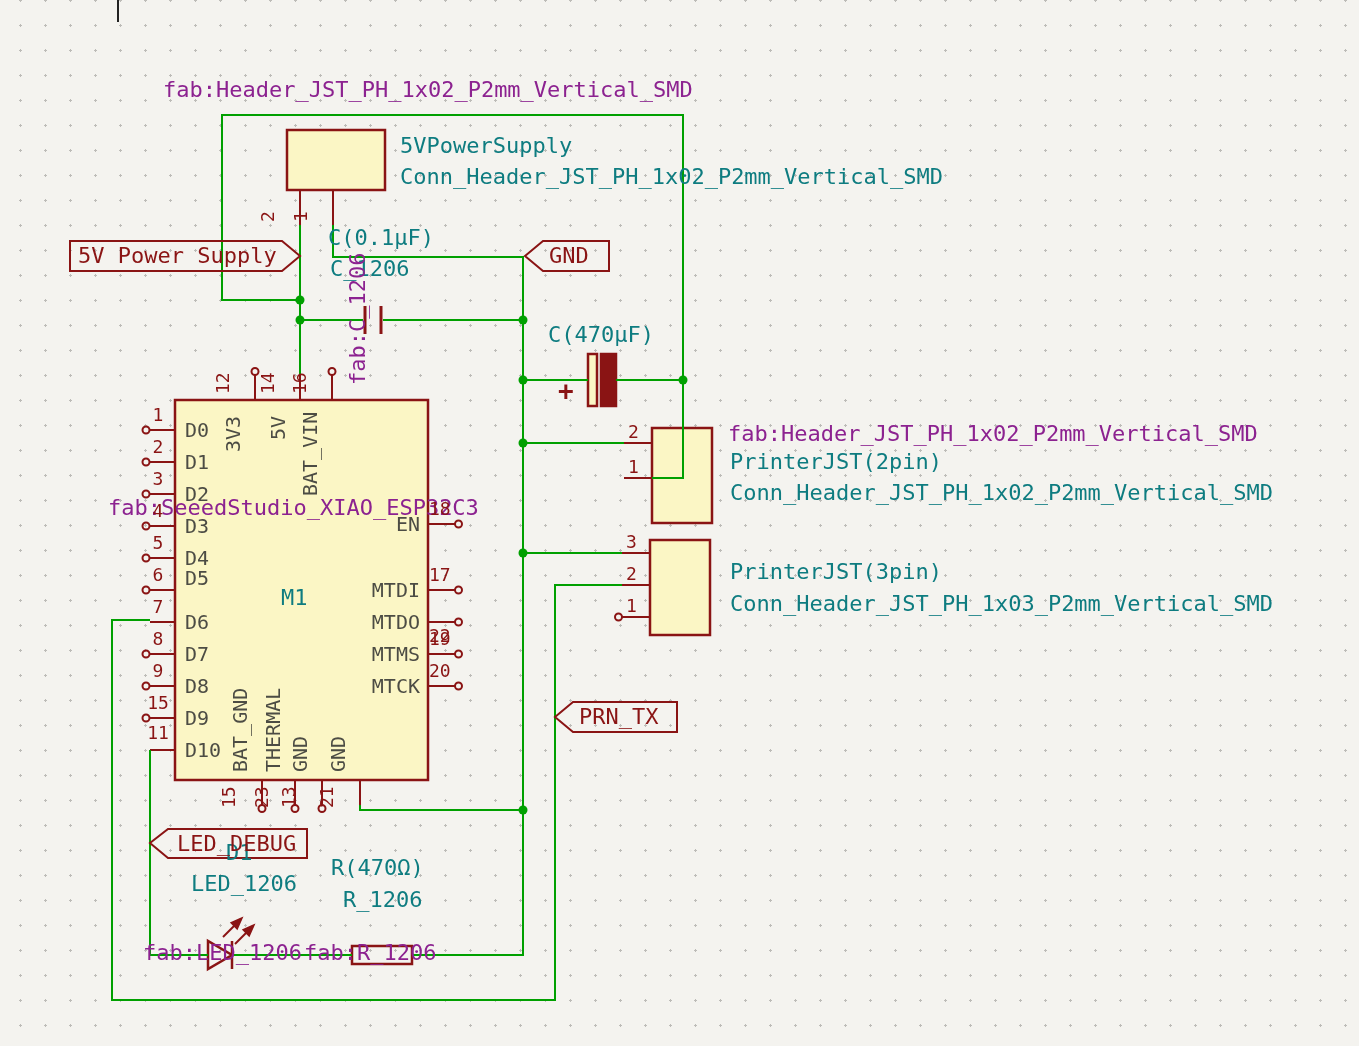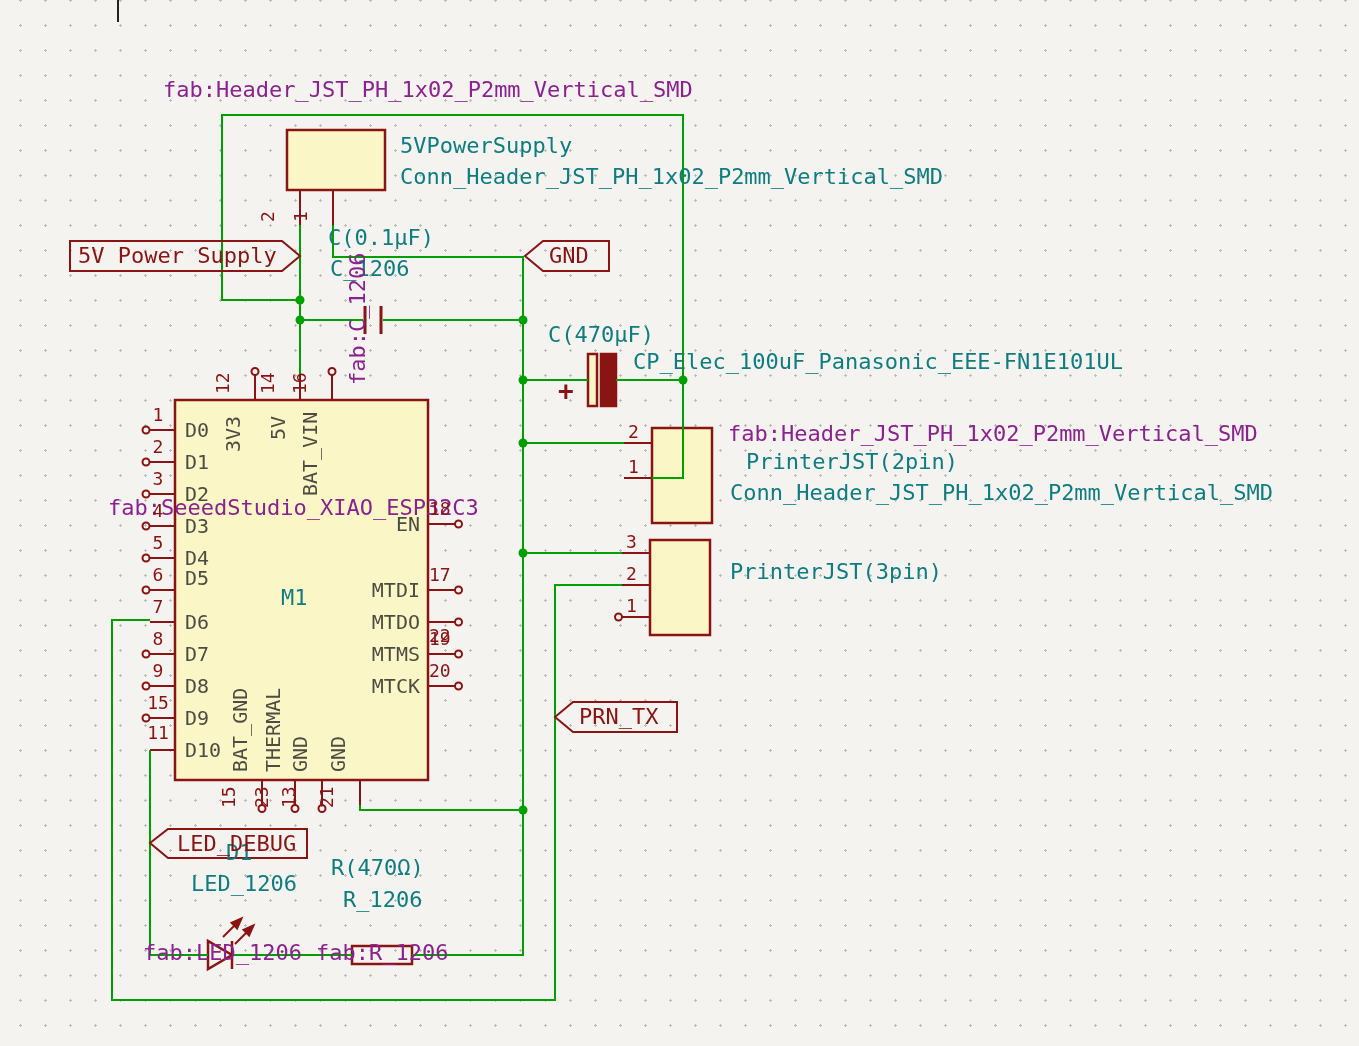--- a/index.html
+++ b/index.html
@@ -159,30 +159,30 @@
   <div class="t fs22 teal" style="left:400px;top:134px">5VPowerSupply</div>
   <div class="t fs22 teal" style="left:400px;top:165px">Conn_Header_JST_PH_1x02_P2mm_Vertical_SMD</div>
   <div class="t fs18 red vert" style="left:278px;top:202px">2</div>
   <div class="t fs18 red vert" style="left:311px;top:202px">1</div>
 
   <div class="t fs22 teal" style="left:328px;top:226px">C(0.1µF)</div>
   <div class="t fs22 teal" style="left:330px;top:257px">C_1206</div>
   <div class="t fs22 purple vert" style="left:370px;top:361px">fab:C_1206</div>
 
   <div class="t fs22 teal" style="left:548px;top:323px">C(470µF)</div>
-  <div class="t fs22 teal" style="left:633px;top:350px">CP_Elec_100uF_Panasonic_EEE-FN1E101UL</div>
   <div class="t fs26 red" style="left:558px;top:378px">+</div>
 
   <div class="t fs22 purple" style="left:728px;top:422px">fab:Header_JST_PH_1x02_P2mm_Vertical_SMD</div>
-  <div class="t fs22 teal" style="left:746px;top:450px">PrinterJST(2pin)</div>
+  <div class="t fs22 teal" style="left:730px;top:450px">PrinterJST(2pin)</div>
   <div class="t fs22 teal" style="left:730px;top:481px">Conn_Header_JST_PH_1x02_P2mm_Vertical_SMD</div>
   <div class="t fs18 red" style="left:628px;top:422px">2</div>
   <div class="t fs18 red" style="left:628px;top:457px">1</div>
 
   <div class="t fs22 teal" style="left:730px;top:560px">PrinterJST(3pin)</div>
+  <div class="t fs22 teal" style="left:730px;top:592px">Conn_Header_JST_PH_1x03_P2mm_Vertical_SMD</div>
   <div class="t fs18 red" style="left:626px;top:532px">3</div>
   <div class="t fs18 red" style="left:626px;top:564px">2</div>
   <div class="t fs18 red" style="left:626px;top:596px">1</div>
 
   <div class="t fs22 purple" style="left:108px;top:496px">fab:SeeedStudio_XIAO_ESP32C3</div>
   <div class="t fs22 teal" style="left:281px;top:586px">M1</div>
 
   <div class="t fs20 gray" style="left:185px;top:419px">D0</div>
   <div class="t fs20 gray" style="left:185px;top:451px">D1</div>
   <div class="t fs20 gray" style="left:185px;top:483px">D2</div>
@@ -234,20 +234,20 @@
   <div class="t fs18 red vert" style="left:272px;top:788px">23</div>
   <div class="t fs18 red vert" style="left:299px;top:788px">13</div>
   <div class="t fs18 red vert" style="left:337px;top:788px">21</div>
 
   <div class="t fs22 teal" style="left:226px;top:841px">D1</div>
   <div class="t fs22 teal" style="left:191px;top:872px">LED_1206</div>
   <div class="t fs22 purple" style="left:143px;top:941px">fab:LED_1206</div>
 
   <div class="t fs22 teal" style="left:331px;top:856px">R(470Ω)</div>
   <div class="t fs22 teal" style="left:343px;top:888px">R_1206</div>
-  <div class="t fs22 purple" style="left:316px;top:941px">fab:R_1206</div>
+  <div class="t fs22 purple" style="left:304px;top:941px">fab:R_1206</div>
 
   <div class="t fs22 red" style="left:78px;top:244px">5V Power Supply</div>
   <div class="t fs22 red" style="left:549px;top:244px">GND</div>
   <div class="t fs22 red" style="left:579px;top:705px">PRN_TX</div>
   <div class="t fs22 red" style="left:177px;top:832px">LED_DEBUG</div>
 
 </div>
 
 </body></html>

